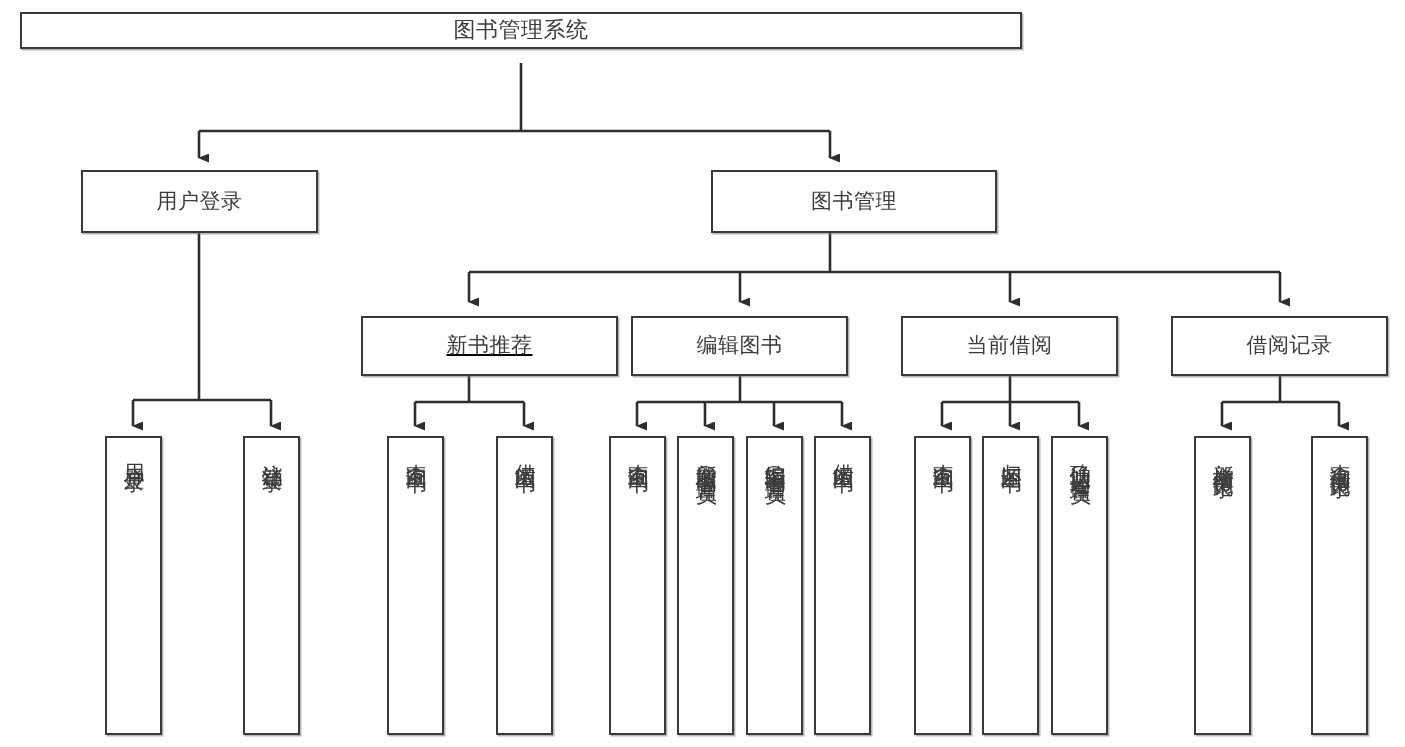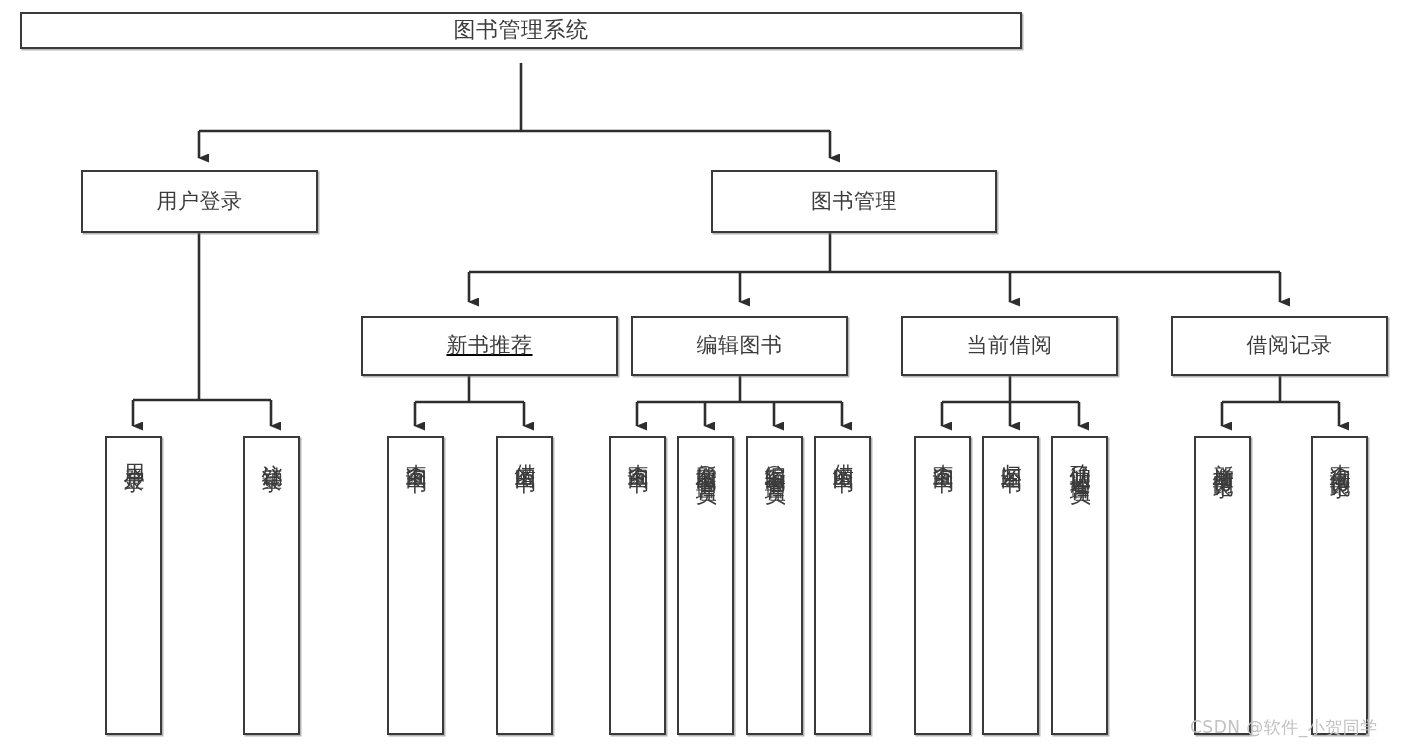--- a/index.html
+++ b/index.html
@@ -181,17 +181,14 @@
     <span class="lbl">确认归还（管理员）</span>
   </div>
 
   <div class="node vert" style="left:1194px; top:436px; width:57px; height:299px;">
     <span class="lbl">新增借阅记录</span>
   </div>
   <div class="node vert" style="left:1311px; top:436px; width:57px; height:299px;">
     <span class="lbl">查询借阅记录</span>
   </div>
 
-  <div class="watermark" style="left:1190px; top:716px;">
-    <span>CSDN @软件_小贺同学</span>
-  </div>
 
 </div>
 
 </body></html>

